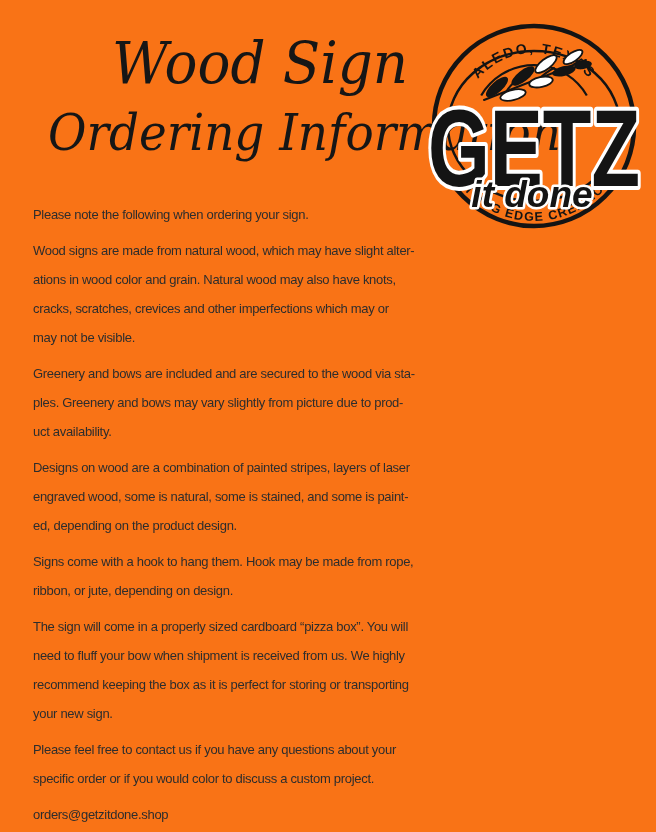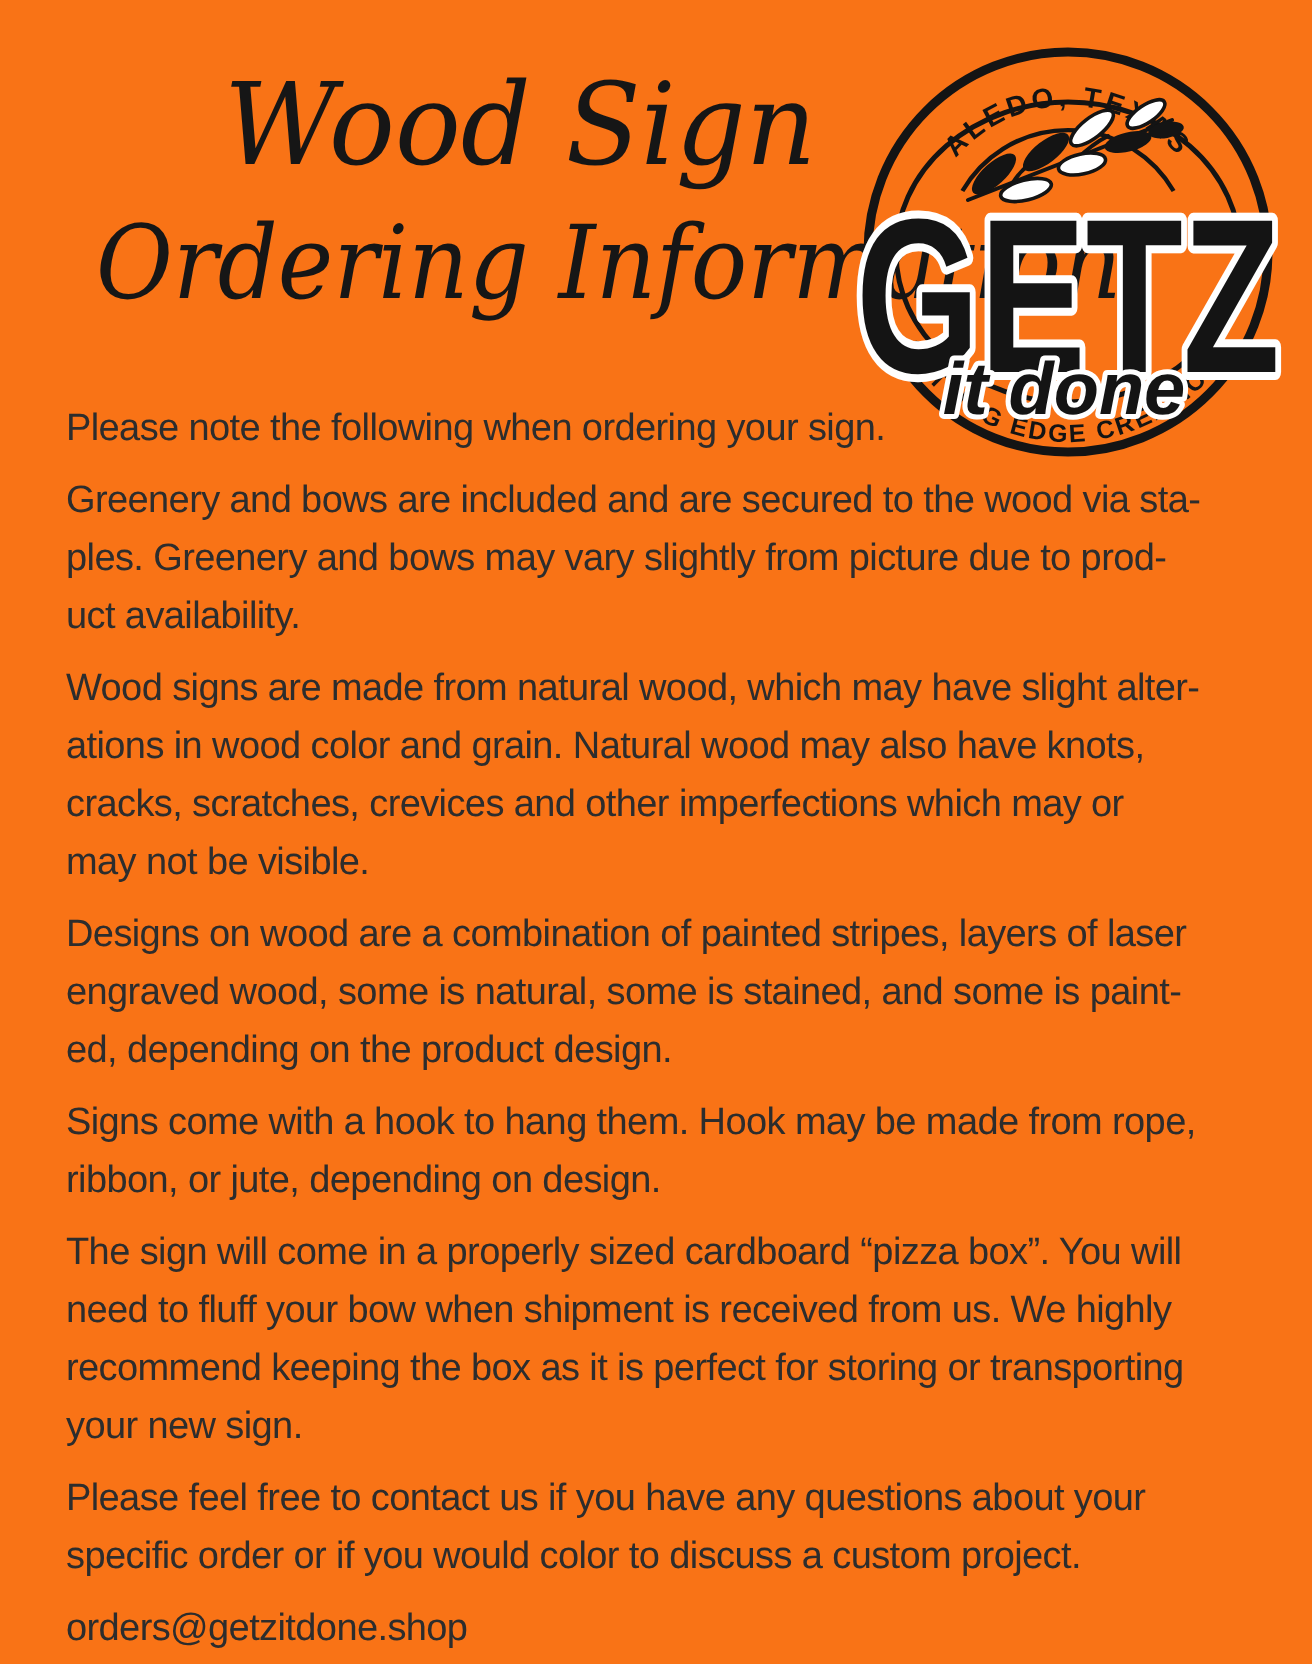--- a/index.html
+++ b/index.html
@@ -46,21 +46,21 @@
     font-weight: bold;
     font-size: 37px;
     paint-order: stroke;
     stroke: #ffffff;
     stroke-width: 5px;
     stroke-linejoin: round;
   }
   .ring { fill: none; stroke: #141414; }
   .content { padding: 0 0 0 33px; }
   .para {
-    font-size: 19px;
+    font-size: 13px;
     line-height: 29px;
     letter-spacing: -0.3px;
     color: #2d2d2d;
     white-space: pre;
     margin-bottom: 7px;
   }
   .email { margin-bottom: 0; }
 </style>
 </head>
 <body>
@@ -104,27 +104,27 @@
         <ellipse cx="163" cy="49" rx="9" ry="4" fill="#141414" stroke="none" transform="rotate(-10 163 49)"></ellipse>
       </g>
     </g>
 
     <text class="brand-name" x="114" y="170" text-anchor="middle" textLength="212" lengthAdjust="spacingAndGlyphs">GETZ</text>
     <text class="brand-tagline" x="112" y="191" text-anchor="middle">it done</text>
   </svg>
 
   <div class="content">
     <p class="para">Please note the following when ordering your sign.</p>
-    <p class="para">Greenery and bows are included and are secured to the wood via sta-
-ples. Greenery and bows may vary slightly from picture due to prod-
-uct availability.</p>
     <p class="para">Wood signs are made from natural wood, which may have slight alter-
 ations in wood color and grain. Natural wood may also have knots,
 cracks, scratches, crevices and other imperfections which may or
 may not be visible.</p>
+    <p class="para">Greenery and bows are included and are secured to the wood via sta-
+ples. Greenery and bows may vary slightly from picture due to prod-
+uct availability.</p>
     <p class="para">Designs on wood are a combination of painted stripes, layers of laser
 engraved wood, some is natural, some is stained, and some is paint-
 ed, depending on the product design.</p>
     <p class="para">Signs come with a hook to hang them. Hook may be made from rope,
 ribbon, or jute, depending on design.</p>
     <p class="para">The sign will come in a properly sized cardboard “pizza box”. You will
 need to fluff your bow when shipment is received from us. We highly
 recommend keeping the box as it is perfect for storing or transporting
 your new sign.</p>
     <p class="para">Please feel free to contact us if you have any questions about your

